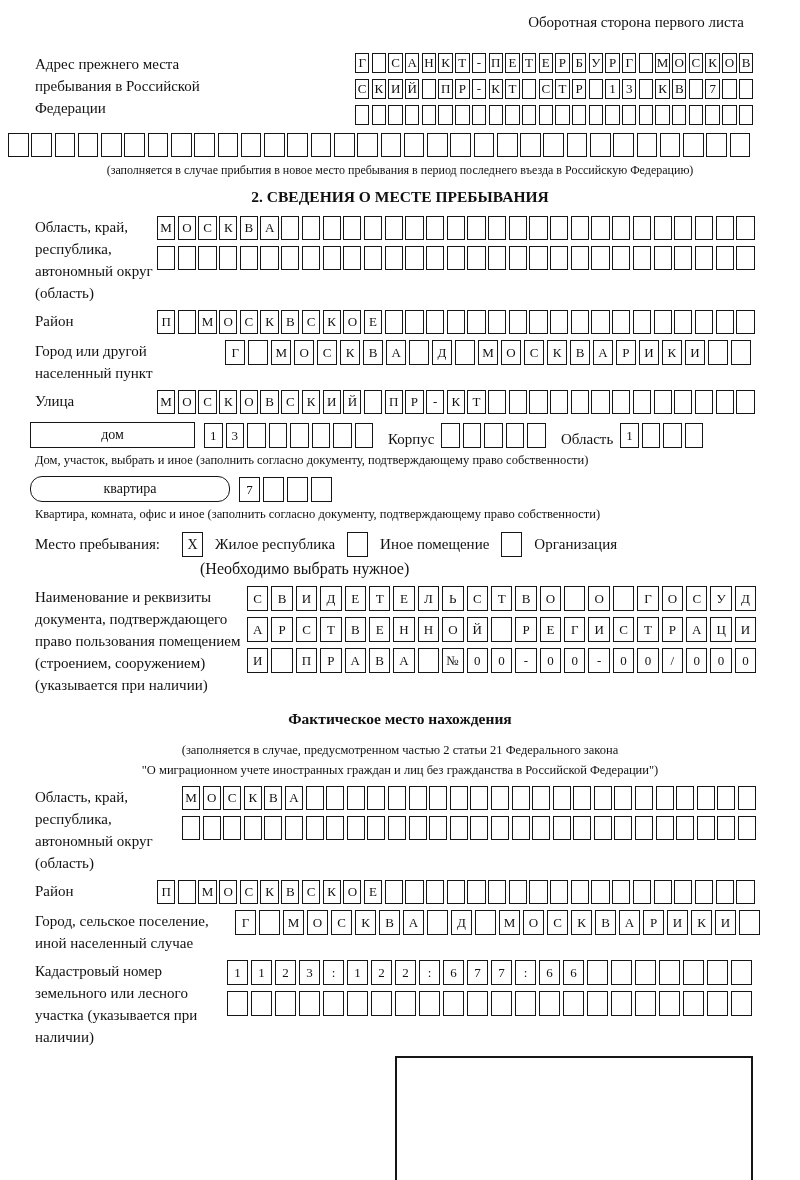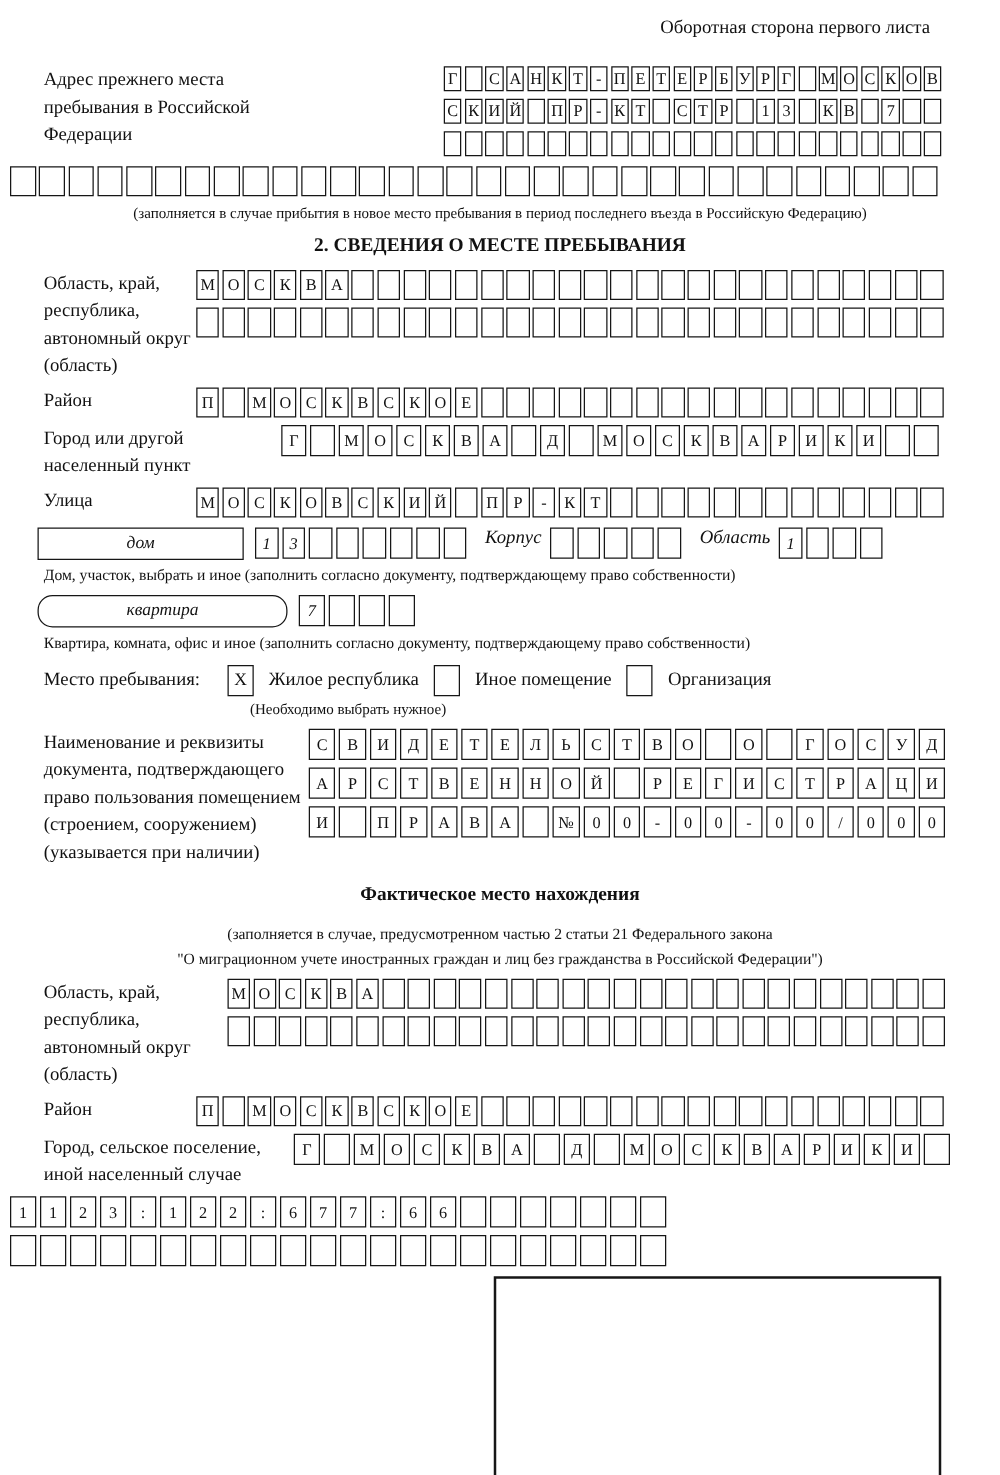--- a/index.html
+++ b/index.html
@@ -41,39 +41,39 @@
   .lbl-city  { flex:0 0 217px; } .lbl-city .t { width:165px; }
   .lbl-doc   { flex:0 0 237px; } .lbl-doc .t { width:212px; }
   .lbl-reg2  { flex:0 0 174px; } .lbl-reg2 .t { width:140px; }
   .lbl-city2 { flex:0 0 220px; } .lbl-city2 .t { width:200px; }
   .lbl-kad   { flex:0 0 219px; } .lbl-kad .t { width:175px; }
 
   .note { font-size:12px; }
   .note-c { text-align:center; }
   .sec-title { text-align:center; font-weight:bold; font-size:15.5px; margin:10px 0 10px 0; }
 
-  .house-row { display:flex; align-items:flex-start; margin-top:8px;font-style:italic; }
+  .house-row { display:flex; align-items:flex-end; margin-top:8px; }
   .named-box {
     border:1.5px solid #161616; height:26px;
     display:flex; align-items:center; justify-content:center;
     font-size:14px;
   }
   .box-dom { width:165px; margin-left:22px; margin-right:9px; }
   .box-kv  { width:200px; margin-left:22px; margin-right:9px;border-radius:12px; }
   .inline-lbl { font-size:15px; margin:0 7px 0 15px; }
 
   .stay-row { display:flex; align-items:center; margin-top:10px; padding-left:27px; }
   .stay-row .stay-lbl { font-size:15px; margin-right:10px; }
   .chk {
     width:21px; height:25px; border:1.5px solid #161616;
     display:flex; align-items:center; justify-content:center;
     font-size:14px; margin:0 12px;
   }
   .opt-lbl { font-size:15px; }
-  .stay-hint { font-size:12px; margin:3px 0 8px 192px; }
+  .stay-hint { font-size:16px; margin:3px 0 8px 192px; }
 
   .actual-title { text-align:center; font-weight:bold; font-size:15.5px; margin:14px 0 12px 0; }
   .actual-note { text-align:center; font-size:12.5px; line-height:20px; }
 
   .stamp-box {
     width:358px; height:178px; margin-left:387px; margin-top:8px;
     border:2px solid #161616; background:#fff;
   }
 
   .mt6 { margin-top:6px; } .mt8 { margin-top:8px; } .mb6 { margin-bottom:6px; }
@@ -644,20 +644,23 @@
       <span class="cell">А</span>
       <span class="cell">Р</span>
       <span class="cell">И</span>
       <span class="cell">К</span>
       <span class="cell">И</span>
       <span class="cell"></span>
     </div>
 </div>
 
 <div class="frow mt6">
+  <div class="lbl lbl-kad">
+    <div class="t">Кадастровый номер земельного или лесного участка (указывается при наличии)</div>
+  </div>
   <div class="rows">
     <div class="cellrow rw-22">
         <span class="cell">1</span>
         <span class="cell">1</span>
         <span class="cell">2</span>
         <span class="cell">3</span>
         <span class="cell">:</span>
         <span class="cell">1</span>
         <span class="cell">2</span>
         <span class="cell">2</span>

